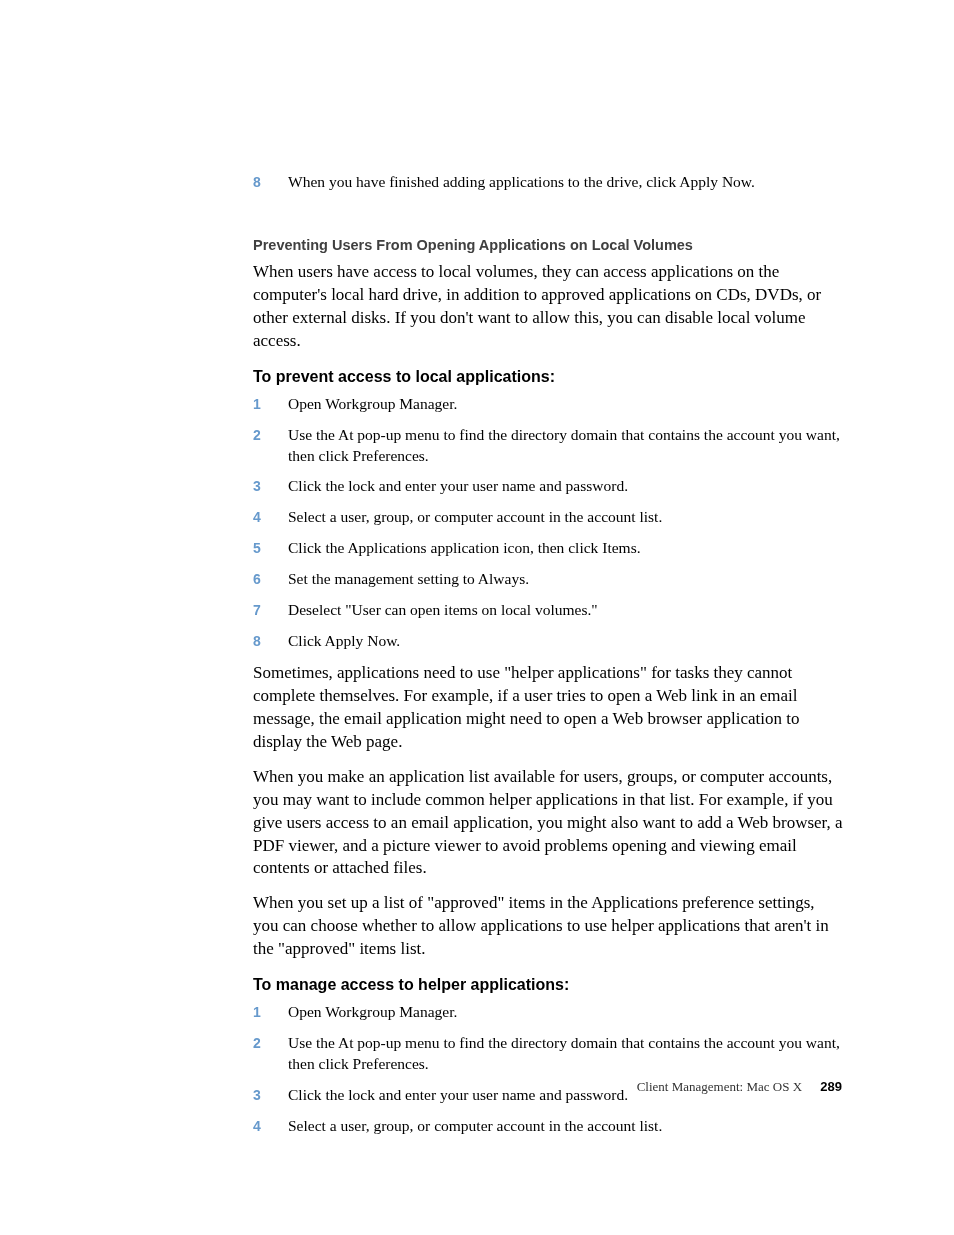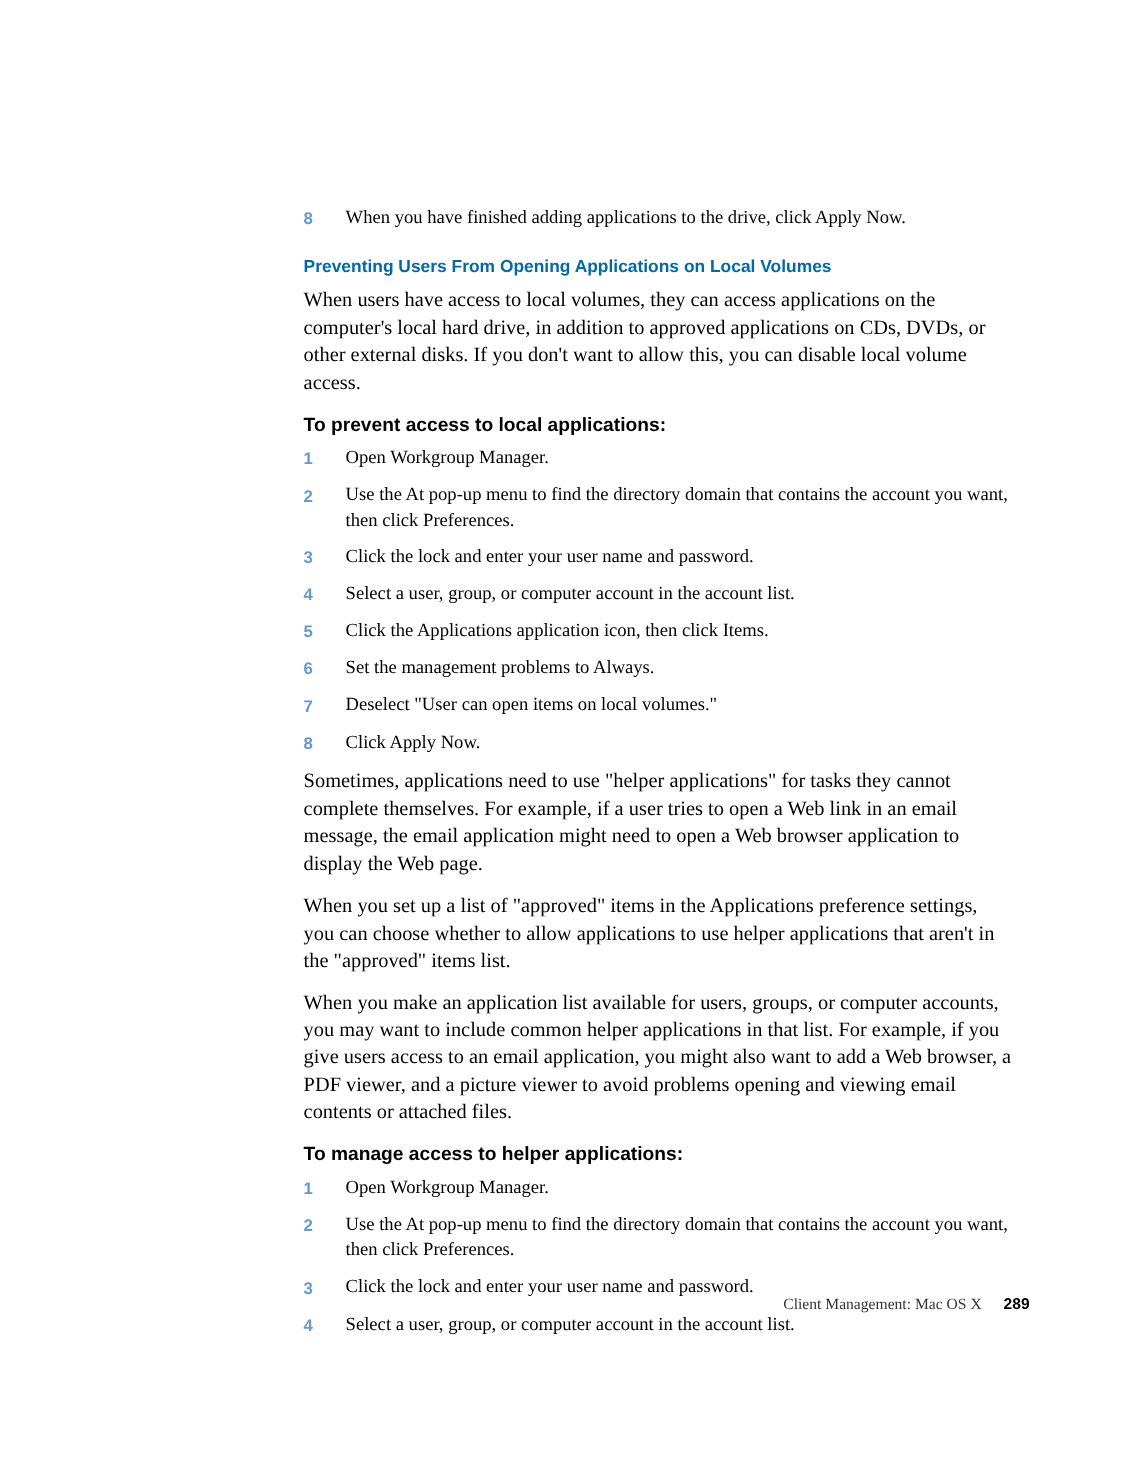--- a/index.html
+++ b/index.html
@@ -37,23 +37,23 @@
       text-align: left;
       font-size: 14px;
       padding-top: 1px;
     }
     .step-text {
       flex: 1;
     }
     .heading-blue {
       font-family: Arial, Helvetica, sans-serif;
       font-weight: bold;
-      color: #0369a1;
+      color: #404040;
       font-size: 14.5px;
-      margin-top: 22px;
+      margin-top: 44px;
       margin-bottom: 8px;
     }
     .body-para {
       font-size: 17px;
       line-height: 1.35;
       margin-bottom: 12px;
     }
     .subhead-black {
       font-family: Arial, Helvetica, sans-serif;
       font-weight: bold;
@@ -63,21 +63,21 @@
       margin-bottom: 8px;
     }
     .list-block {
       margin-left: 35px;
     }
     .first-list {
       margin-left: 35px;
     }
     .footer {
       position: absolute;
-      right: 96px;
+      right: 112px;
       bottom: 140px;
       font-size: 13px;
       font-family: Georgia, 'Times New Roman', serif;
       margin-top: 28px;
     }
     .footer-label {
       color: #333;
     }
     .footer-page {
       font-family: Arial, Helvetica, sans-serif;
@@ -117,35 +117,35 @@
     <div class="step-item">
       <div class="step-num">4</div>
       <div class="step-text">Select a user, group, or computer account in the account list.</div>
     </div>
     <div class="step-item">
       <div class="step-num">5</div>
       <div class="step-text">Click the Applications application icon, then click Items.</div>
     </div>
     <div class="step-item">
       <div class="step-num">6</div>
-      <div class="step-text">Set the management problems to Always.</div>
+      <div class="step-text">Set the management setting to Always.</div>
     </div>
     <div class="step-item">
       <div class="step-num">7</div>
       <div class="step-text">Deselect "User can open items on local volumes."</div>
     </div>
     <div class="step-item">
       <div class="step-num">8</div>
       <div class="step-text">Click Apply Now.</div>
     </div>
   </div>
 
   <div class="body-para">Sometimes, applications need to use "helper applications" for tasks they cannot complete themselves. For example, if a user tries to open a Web link in an email message, the email application might need to open a Web browser application to display the Web page.</div>
+  <div class="body-para">When you make an application list available for users, groups, or computer accounts, you may want to include common helper applications in that list. For example, if you give users access to an email application, you might also want to add a Web browser, a PDF viewer, and a picture viewer to avoid problems opening and viewing email contents or attached files.</div>
   <div class="body-para">When you set up a list of "approved" items in the Applications preference settings, you can choose whether to allow applications to use helper applications that aren't in the "approved" items list.</div>
-  <div class="body-para">When you make an application list available for users, groups, or computer accounts, you may want to include common helper applications in that list. For example, if you give users access to an email application, you might also want to add a Web browser, a PDF viewer, and a picture viewer to avoid problems opening and viewing email contents or attached files.</div>
   <div class="subhead-black">To manage access to helper applications:</div>
 
   <div class="list-block">
     <div class="step-item">
       <div class="step-num">1</div>
       <div class="step-text">Open Workgroup Manager.</div>
     </div>
     <div class="step-item">
       <div class="step-num">2</div>
       <div class="step-text">Use the At pop-up menu to find the directory domain that contains the account you want, then click Preferences.</div>

